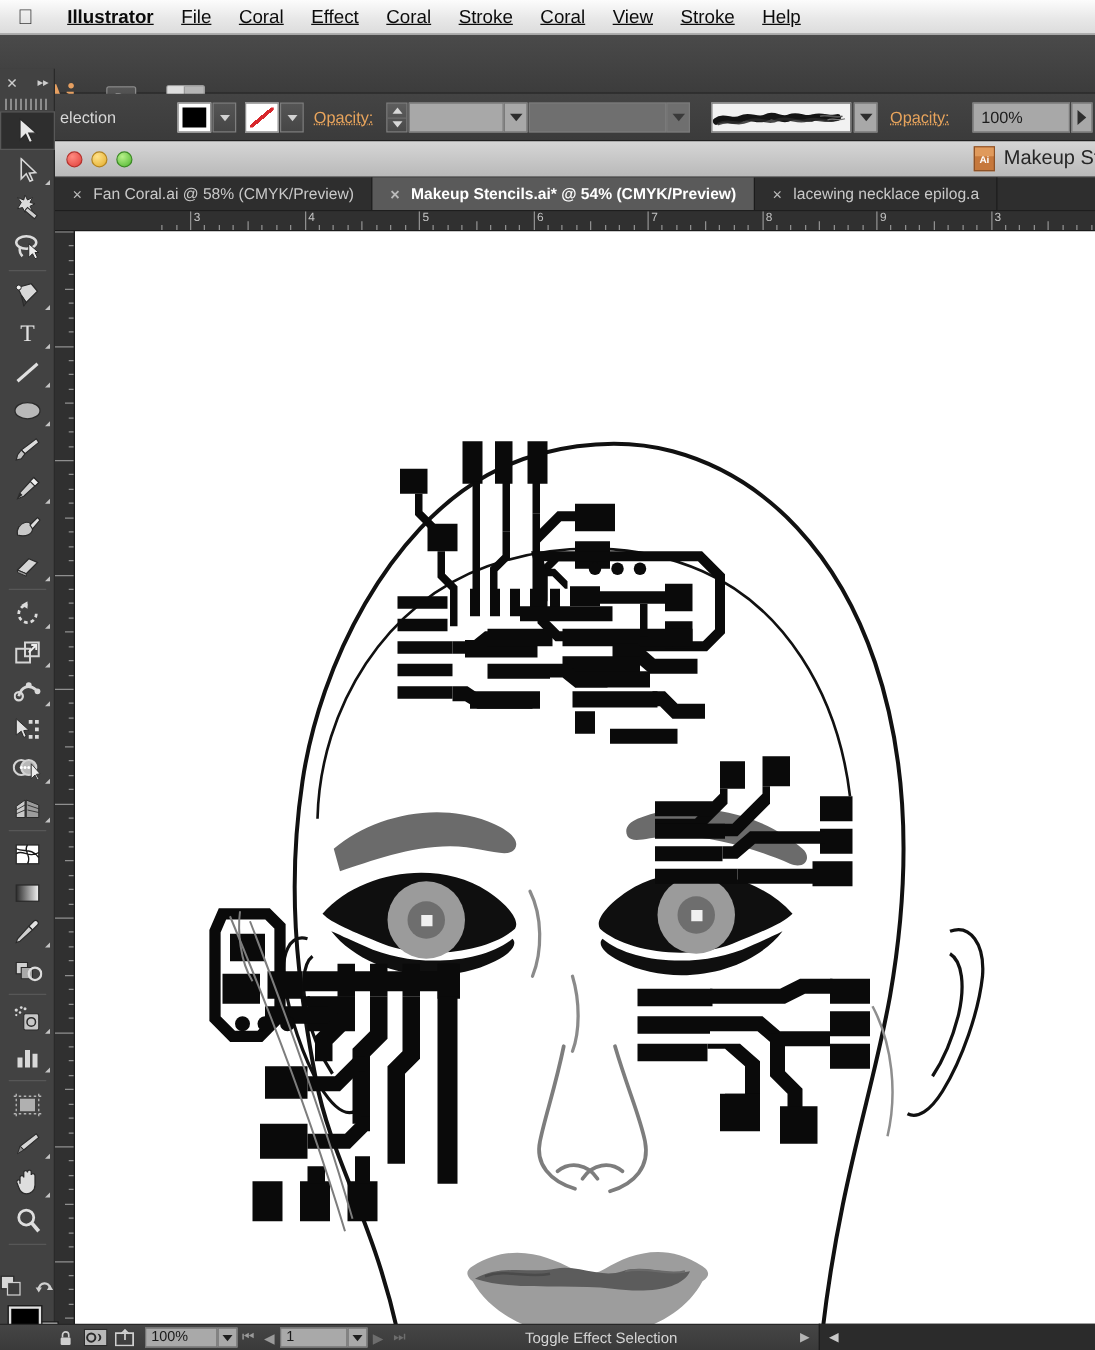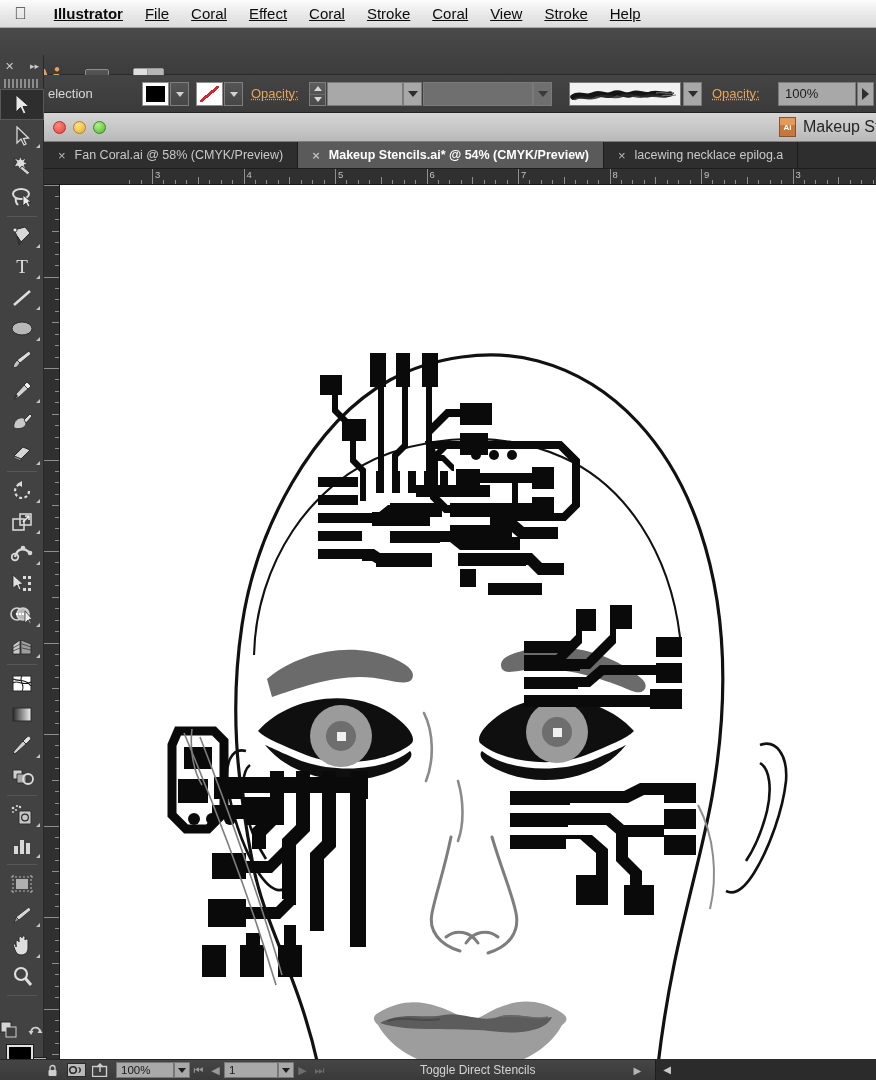--- a/index.html
+++ b/index.html
@@ -987,20 +987,20 @@
       </svg>
     </div>
     <div class="sb-zoom">100%</div>
     <div class="sb-dd"></div>
     <div class="sb-nav">⏮</div>
     <div class="sb-nav">◀</div>
     <div class="sb-page">1</div>
     <div class="sb-dd"></div>
     <div class="sb-nav" style="color:#6d6d6d">▶</div>
     <div class="sb-nav" style="color:#6d6d6d">⏭</div>
-    <div class="sb-text">Toggle Direct Stencils</div>
+    <div class="sb-text">Toggle Effect Selection</div>
     <div class="sb-arrow" style="margin-left:92px">▶</div>
   </div>
   <div class="sb-hscroll">
     <span class="lt">◀</span>
   </div>
 
 </div>
 
 </body></html>

